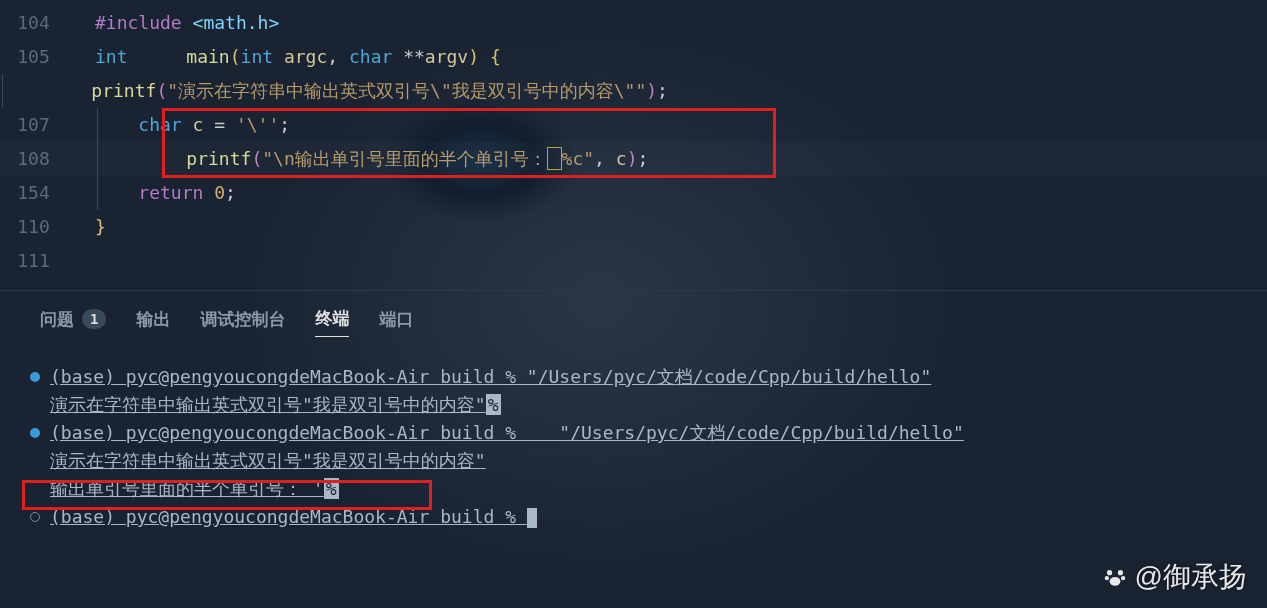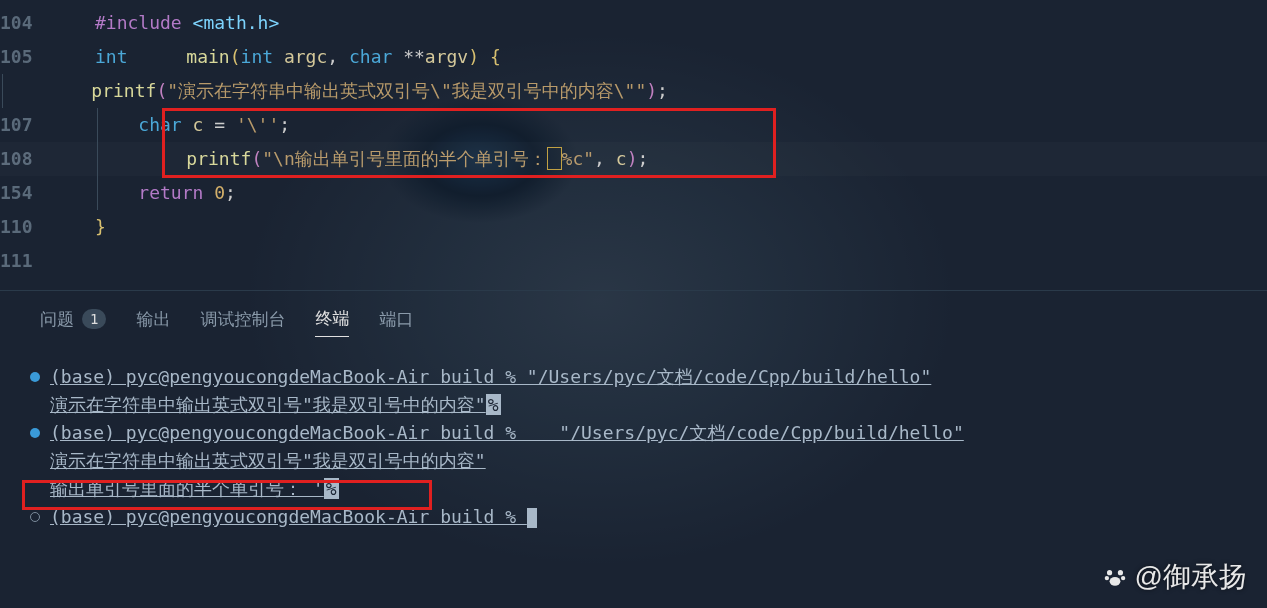--- a/index.html
+++ b/index.html
@@ -30,25 +30,24 @@
     padding-top: 6px;
   }
   .code-line {
     display: flex;
     height: 34px;
     line-height: 34px;
     white-space: pre;
   }
   .gutter {
     width: 95px;
-    text-align: left;
+    text-align: center;
     padding-right: 28px;
     color: #5a6a7a;
     flex-shrink: 0;
-    font-weight: bold;
   }
   .code { flex: 1; position: relative; }
   .indent-guide {
     position: absolute;
     width: 1px;
     background: #3a4a5a;
     top: 0; bottom: 0;
   }
   
   .pp { color: #b37ac7; } 
@@ -86,20 +85,21 @@
     margin-top: 12px;
     border-top: 1px solid #2a3a4a;
   }
   .tabbar {
     display: flex;
     align-items: center;
     gap: 30px;
     padding: 16px 30px 12px 40px;
     font-size: 17px;
     color: #8a9aaa;
+    font-weight: bold;
   }
   .tab {
     cursor: pointer;
     padding-bottom: 6px;
     display:flex;
     align-items:center;
     gap:8px;
   }
   .tab.active {
     color: #e0e0e0;

